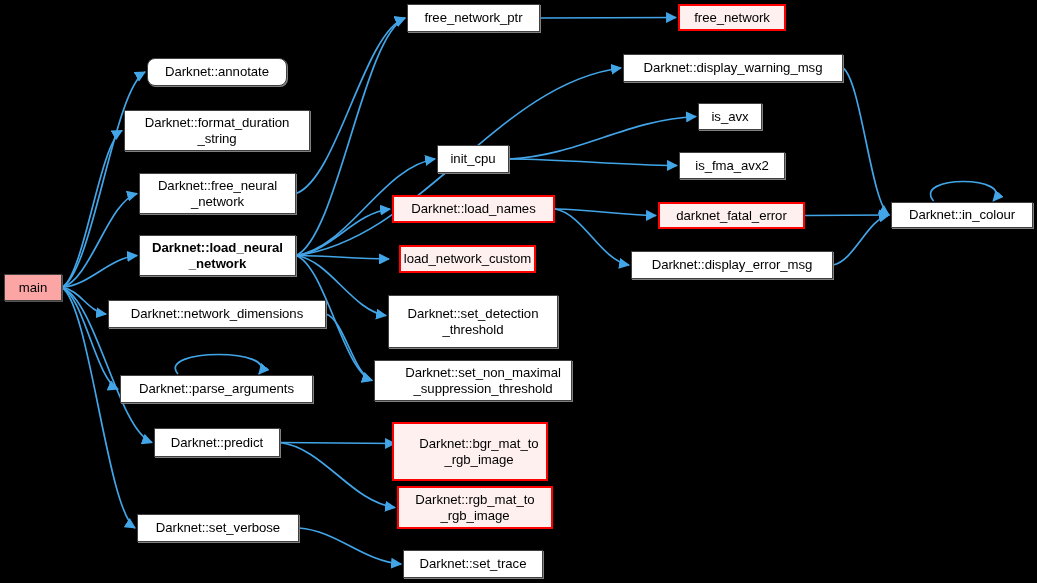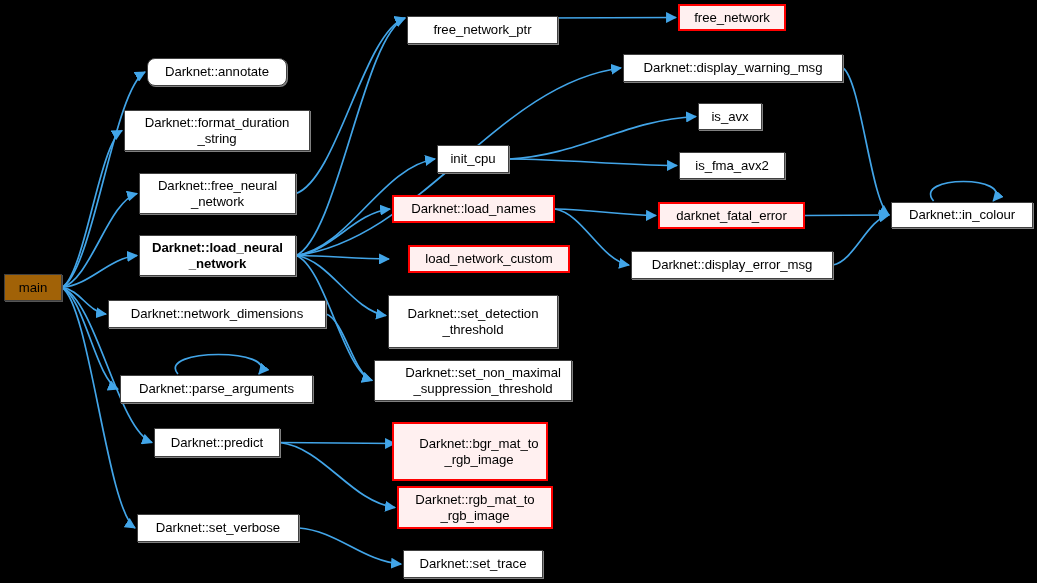--- a/index.html
+++ b/index.html
@@ -21,21 +21,21 @@
     color:#000;
     white-space:pre-line;
     letter-spacing:-0.05px;
   }
   .node.plain{
     background:#fff;
     border:1px solid #404040;
     box-shadow:1px 1px 0 0 #808080;
   }
   .node.current{
-    background:#a16207;
+    background:#fca5a5;
     border:1px solid #404040;
     box-shadow:1px 1px 0 0 #555;
   }
   .node.hl{
     background:#fff0f0;
     border:2px solid #ff0000;
     box-shadow:none;
   }
 </style>
 </head>
@@ -87,24 +87,24 @@
       <div class="node plain" style="left: 124px; top: 110px; width: 186px; height: 41px;">Darknet::format_duration
 _string</div>
       <div class="node plain" style="left: 139px; top: 173px; width: 157px; height: 41px;">Darknet::free_neural
 _network</div>
       <div class="node plain" style="left: 139px; top: 235px; width: 157px; height: 41px; font-weight: bold;">Darknet::load_neural
 _network</div>
       <div class="node plain" style="left: 108px; top: 300px; width: 218px; height: 28px;">Darknet::network_dimensions</div>
       <div class="node plain" style="left: 120px; top: 375px; width: 193px; height: 28px;">Darknet::parse_arguments</div>
       <div class="node plain" style="left: 154px; top: 428px; width: 126px; height: 29px;">Darknet::predict</div>
       <div class="node plain" style="left: 137px; top: 514px; width: 162px; height: 28px;">Darknet::set_verbose</div>
-      <div class="node plain" style="left: 407px; top: 16px; width: 151px; height: 28px;">free_network_ptr</div>
+      <div class="node plain" style="left: 407px; top: 4px; width: 133px; height: 28px;">free_network_ptr</div>
       <div class="node plain" style="left: 437px; top: 145px; width: 72px; height: 28px;">init_cpu</div>
       <div class="node hl" style="left: 392px; top: 195px; width: 163px; height: 28px;">Darknet::load_names</div>
-      <div class="node hl" style="left: 408px; top: 245px; width: 162px; height: 28px;">load_network_custom</div>
+      <div class="node hl" style="left: 399px; top: 245px; width: 137px; height: 28px;">load_network_custom</div>
       <div class="node plain" style="left: 388px; top: 295px; width: 170px; height: 53px;">Darknet::set_detection
 _threshold</div>
       <div class="node plain" style="left: 374px; top: 360px; width: 198px; height: 41px; padding-left: 20px;">Darknet::set_non_maximal
 _suppression_threshold</div>
       <div class="node hl" style="left: 392px; top: 422px; width: 156px; height: 59px; padding-left: 18px;">Darknet::bgr_mat_to
 _rgb_image</div>
       <div class="node hl" style="left: 397px; top: 486px; width: 156px; height: 43px;">Darknet::rgb_mat_to
 _rgb_image</div>
       <div class="node plain" style="left: 403px; top: 550px; width: 140px; height: 28px;">Darknet::set_trace</div>
       <div class="node hl" style="left: 678px; top: 4px; width: 108px; height: 27px;">free_network</div>

